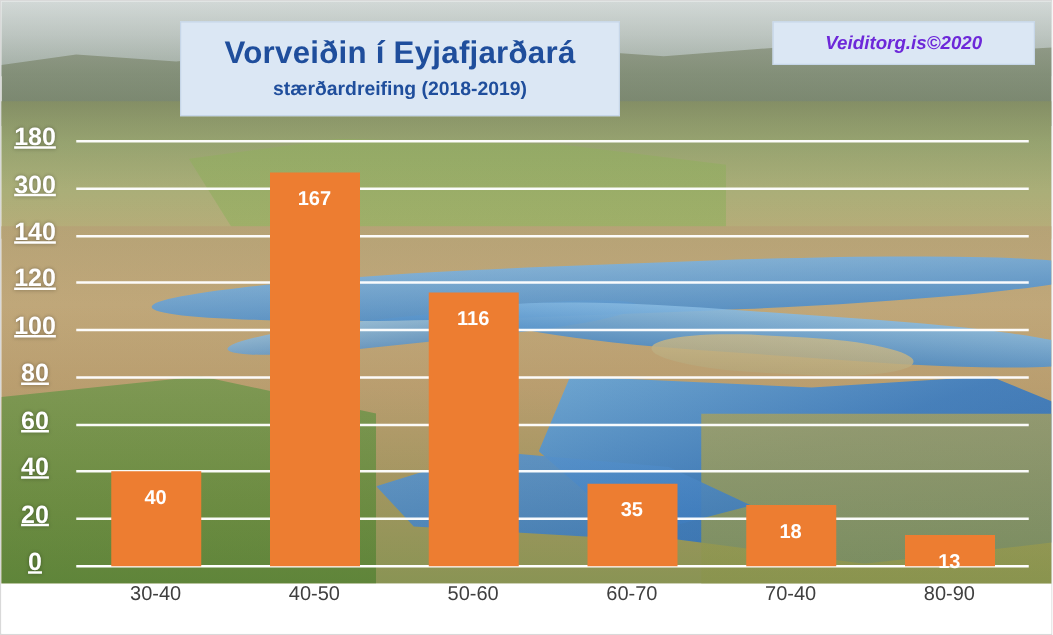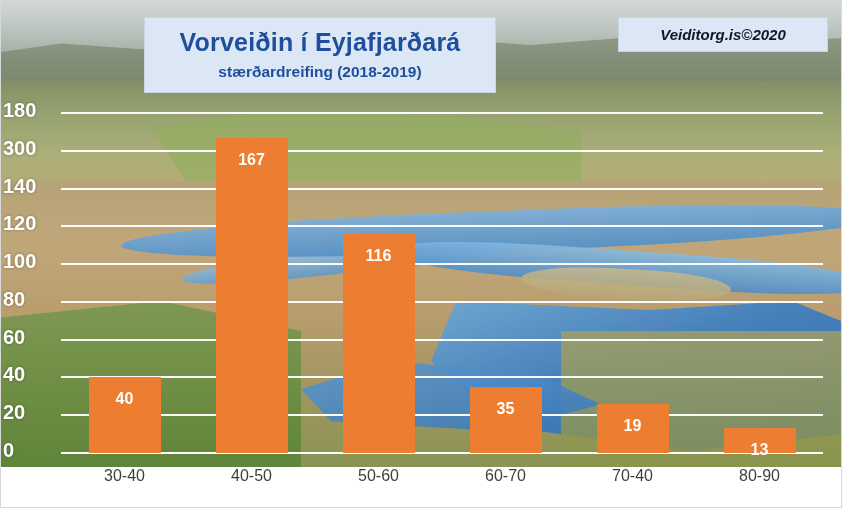--- a/index.html
+++ b/index.html
@@ -111,37 +111,38 @@
   }
   .title-sub{
     color:#1f4e9c;font-weight:bold;font-size:15.5px;margin-top:7px;
   }
   .credit-box{
     position:absolute;left:617px;top:16px;width:208px;height:33px;
     background:#dbe7f4;border:1px solid #c6d6e8;
     display:flex;align-items:center;justify-content:center;
   }
   .credit-text{
-    color:#0f172a;font-weight:bold;font-style:italic;font-size:15px;
+    color:#6d28d9;font-weight:bold;font-style:italic;font-size:15px;
   }
 
   
   #plot{
     position:absolute;left:60px;top:112px;width:762px;height:340px;
   }
   .gridline{
     position:absolute;left:0;width:762px;height:2px;background:#ffffff;opacity:.96;
   }
   .axisline{
     position:absolute;left:0;width:762px;height:2px;background:#ffffff;
   }
   .ylabel{
-    position:absolute;left:0;width:50px;text-align:left;
+    position:absolute;left:0;width:50px;text-align:center;
     color:#ffffff;font-weight:bold;font-size:20px;
     text-shadow:0 0 3px rgba(0,0,0,.35);
+    text-decoration:underline;
   }
   .bar{
     position:absolute;bottom:0;width:72px;background:#ed7d31;
   }
   .barval{
     position:absolute;left:0;width:72px;text-align:center;
     color:#ffffff;font-weight:bold;font-size:16px;
   }
   .xlabel{
     position:absolute;text-align:center;width:100px;
@@ -208,21 +209,21 @@
     <div id="bars">
         <div class="bar" style="left: 27.5px; height: 75.5556px; background: rgb(237, 125, 49);"></div>
         <div class="barval" style="left: 27.5px; top: 277.444px;">40</div>
         <div class="bar" style="left: 154.5px; height: 315.444px; background: rgb(237, 125, 49);"></div>
         <div class="barval" style="left: 154.5px; top: 37.5556px;">167</div>
         <div class="bar" style="left: 281.5px; height: 219.111px; background: rgb(237, 125, 49);"></div>
         <div class="barval" style="left: 281.5px; top: 133.889px;">116</div>
         <div class="bar" style="left: 408.5px; height: 66.1111px; background: rgb(237, 125, 49);"></div>
         <div class="barval" style="left: 408.5px; top: 286.889px;">35</div>
         <div class="bar" style="left: 535.5px; height: 49.1111px; background: rgb(237, 125, 49);"></div>
-        <div class="barval" style="left: 535.5px; top: 303.889px;">19</div>
+        <div class="barval" style="left: 535.5px; top: 303.889px;">18</div>
         <div class="bar" style="left: 662.5px; height: 24.5556px; background: rgb(237, 125, 49);"></div>
         <div class="barval" style="left: 662.5px; top: 328.444px;">13</div>
       </div>
     <div id="xaxis">
         <div class="xlabel" style="left: 13.5px; top: 354px;">30-40</div>
         <div class="xlabel" style="left: 140.5px; top: 354px;">40-50</div>
         <div class="xlabel" style="left: 267.5px; top: 354px;">50-60</div>
         <div class="xlabel" style="left: 394.5px; top: 354px; text-align: center;">60-70</div>
         <div class="xlabel" style="left: 521.5px; top: 354px;">70-40</div>
         <div class="xlabel" style="left: 648.5px; top: 354px;">80-90</div>

